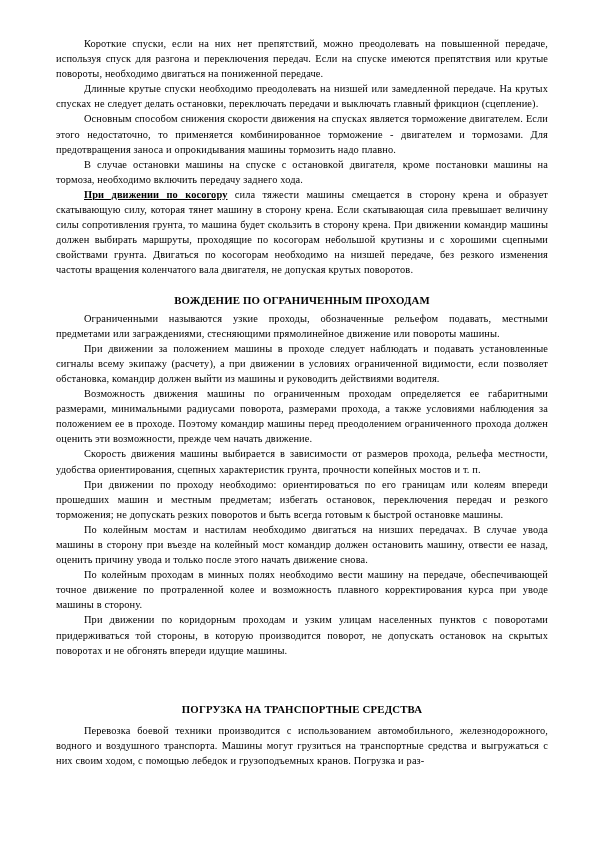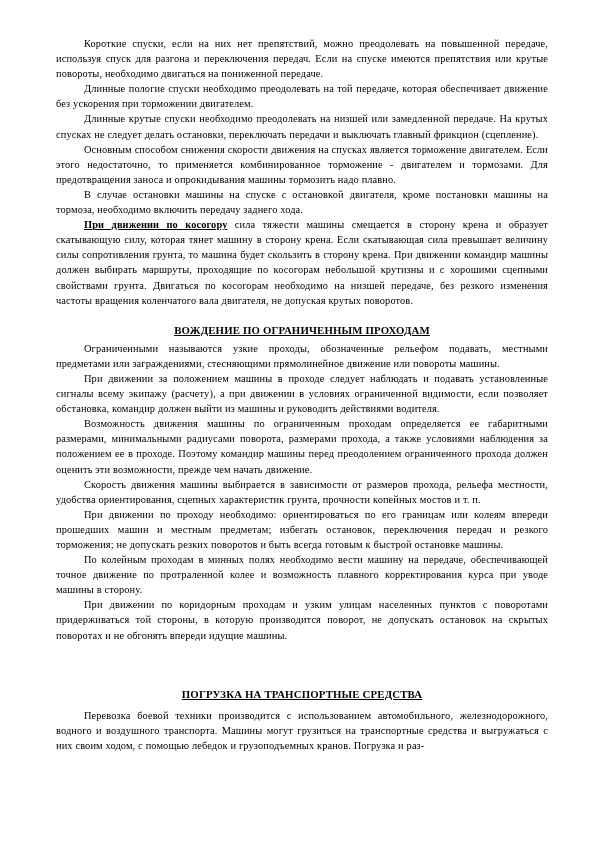--- a/index.html
+++ b/index.html
@@ -46,21 +46,20 @@
     text-decoration: underline;
   }
 
   h2.section-heading {
     margin: 0;
     font-size: 10.8px;
     line-height: 15.1px;
     font-weight: bold;
     text-align: center;
     letter-spacing: 0.015em;
-    text-decoration: underline;
   }
 
   .gap-before-heading { height: 15px; }
   .gap-after-heading  { height: 3px; }
 
   .gap-before-heading2 { height: 44px; }
   .gap-after-heading2  { height: 6px; }
 
   
   .page::after {
@@ -72,21 +71,20 @@
   }
 </style>
 </head>
 <body>
 
 <div class="page">
   <div class="doc-body">
 
     <p class="para">Короткие спуски, если на них нет препятствий, можно преодолевать на повышенной передаче, используя спуск для разгона и переключения передач. Если на спуске имеются препятствия или крутые повороты, необходимо двигаться на пониженной передаче.</p>
 
-    <p class="para">Длинные пологие спуски необходимо преодолевать на той передаче, которая обеспечивает движение без ускорения при торможении двигателем.</p>
 
     <p class="para">Длинные крутые спуски необходимо преодолевать на низшей или замедленной передаче. На крутых спусках не следует делать остановки, переключать передачи и выключать главный фрикцион (сцепление).</p>
 
     <p class="para">Основным способом снижения скорости движения на спусках является торможение двигателем. Если этого недостаточно, то применяется комбинированное торможение - двигателем и тормозами. Для предотвращения заноса и опрокидывания машины тормозить надо плавно.</p>
 
     <p class="para">В случае остановки машины на спуске с остановкой двигателя, кроме постановки машины на тормоза, необходимо включить передачу заднего хода.</p>
 
     <p class="para"><span class="lead-bold">При движении по косогору</span><span> сила тяжести машины смещается в сторону крена и образует скатывающую силу, которая тянет машину в сторону крена. Если скатывающая сила превышает величину силы сопротивления грунта, то машина будет скользить в сторону крена. При движении командир машины должен выбирать маршруты, проходящие по косогорам небольшой крутизны и с хорошими сцепными свойствами грунта. Двигаться по косогорам необходимо на низшей передаче, без резкого изменения частоты вращения коленчатого вала двигателя, не допуская крутых поворотов.</span></p>
 
     <div class="gap-before-heading"></div>
@@ -98,20 +96,21 @@
     <p class="para">Ограниченными называются узкие проходы, обозначенные рельефом подавать, местными предметами или заграждениями, стесняющими прямолинейное движение или повороты машины.</p>
 
     <p class="para">При движении за положением машины в проходе следует наблюдать и подавать установленные сигналы всему экипажу (расчету), а при движении в условиях ограниченной видимости, если позволяет обстановка, командир должен выйти из машины и руководить действиями водителя.</p>
 
     <p class="para">Возможность движения машины по ограниченным проходам определяется ее габаритными размерами, минимальными радиусами поворота, размерами прохода, а также условиями наблюдения за положением ее в проходе. Поэтому командир машины перед преодолением ограниченного прохода должен оценить эти возможности, прежде чем начать движение.</p>
 
     <p class="para">Скорость движения машины выбирается в зависимости от размеров прохода, рельефа местности, удобства ориентирования, сцепных характеристик грунта, прочности копейных мостов и т. п.</p>
 
     <p class="para">При движении по проходу необходимо: ориентироваться по его границам или колеям впереди прошедших машин и местным предметам; избегать остановок, переключения передач и резкого торможения; не допускать резких поворотов и быть всегда готовым к быстрой остановке машины.</p>
 
+    <p class="para">По колейным мостам и настилам необходимо двигаться на низших передачах. В случае увода машины в сторону при въезде на колейный мост командир должен остановить машину, отвести ее назад, оценить причину увода и только после этого начать движение снова.</p>
 
     <p class="para">По колейным проходам в минных полях необходимо вести машину на передаче, обеспечивающей точное движение по протраленной колее и возможность плавного корректирования курса при уводе машины в сторону.</p>
 
     <p class="para">При движении по коридорным проходам и узким улицам населенных пунктов с поворотами придерживаться той стороны, в которую производится поворот, не допускать остановок на скрытых поворотах и не обгонять впереди идущие машины.</p>
 
     <div class="gap-before-heading2"></div>
 
     <h2 class="section-heading">ПОГРУЗКА НА ТРАНСПОРТНЫЕ СРЕДСТВА</h2>
 
     <div class="gap-after-heading2"></div>

